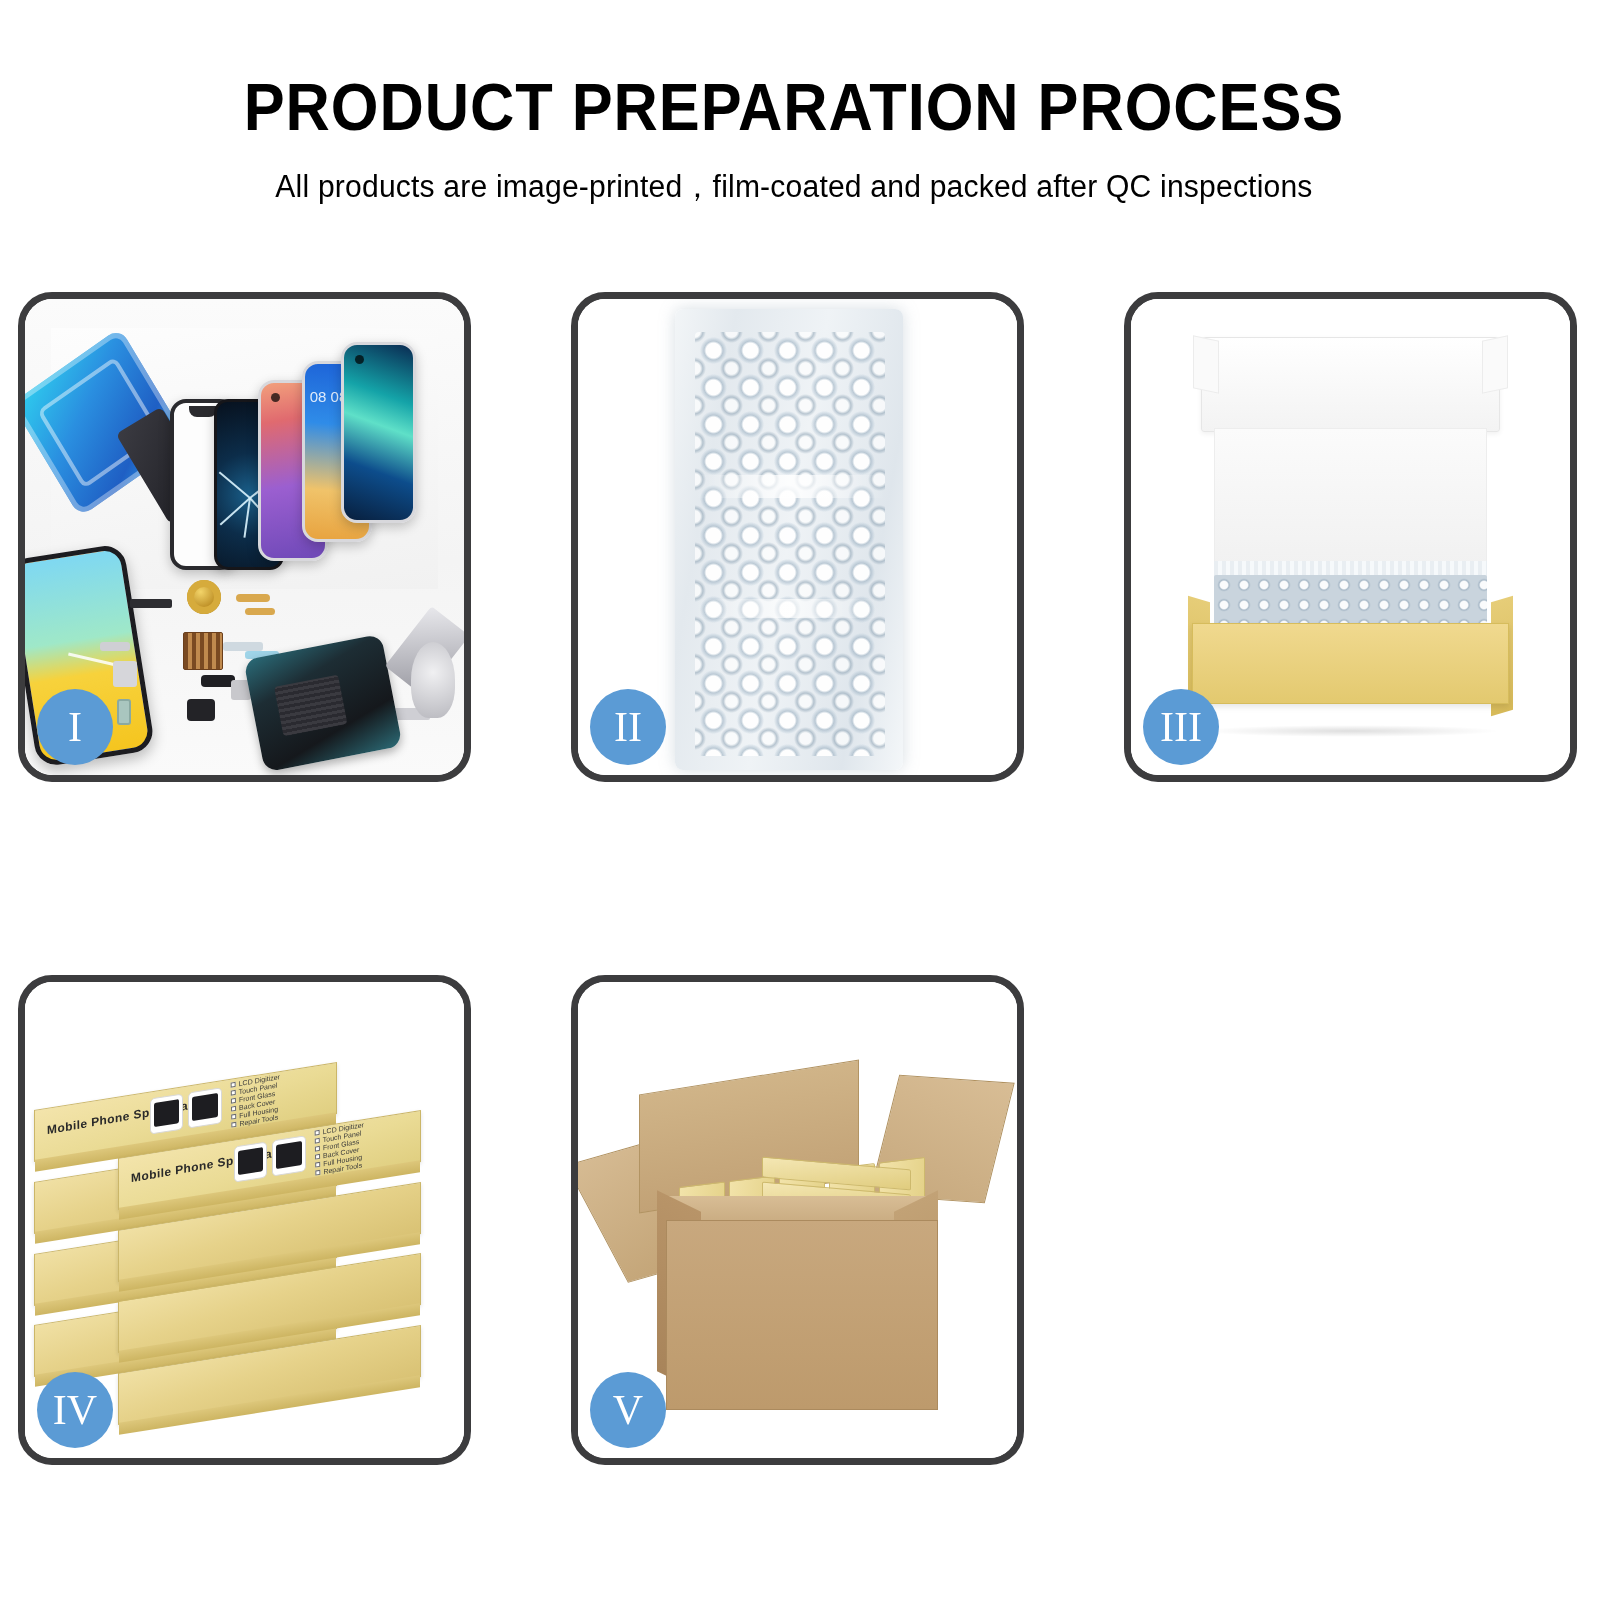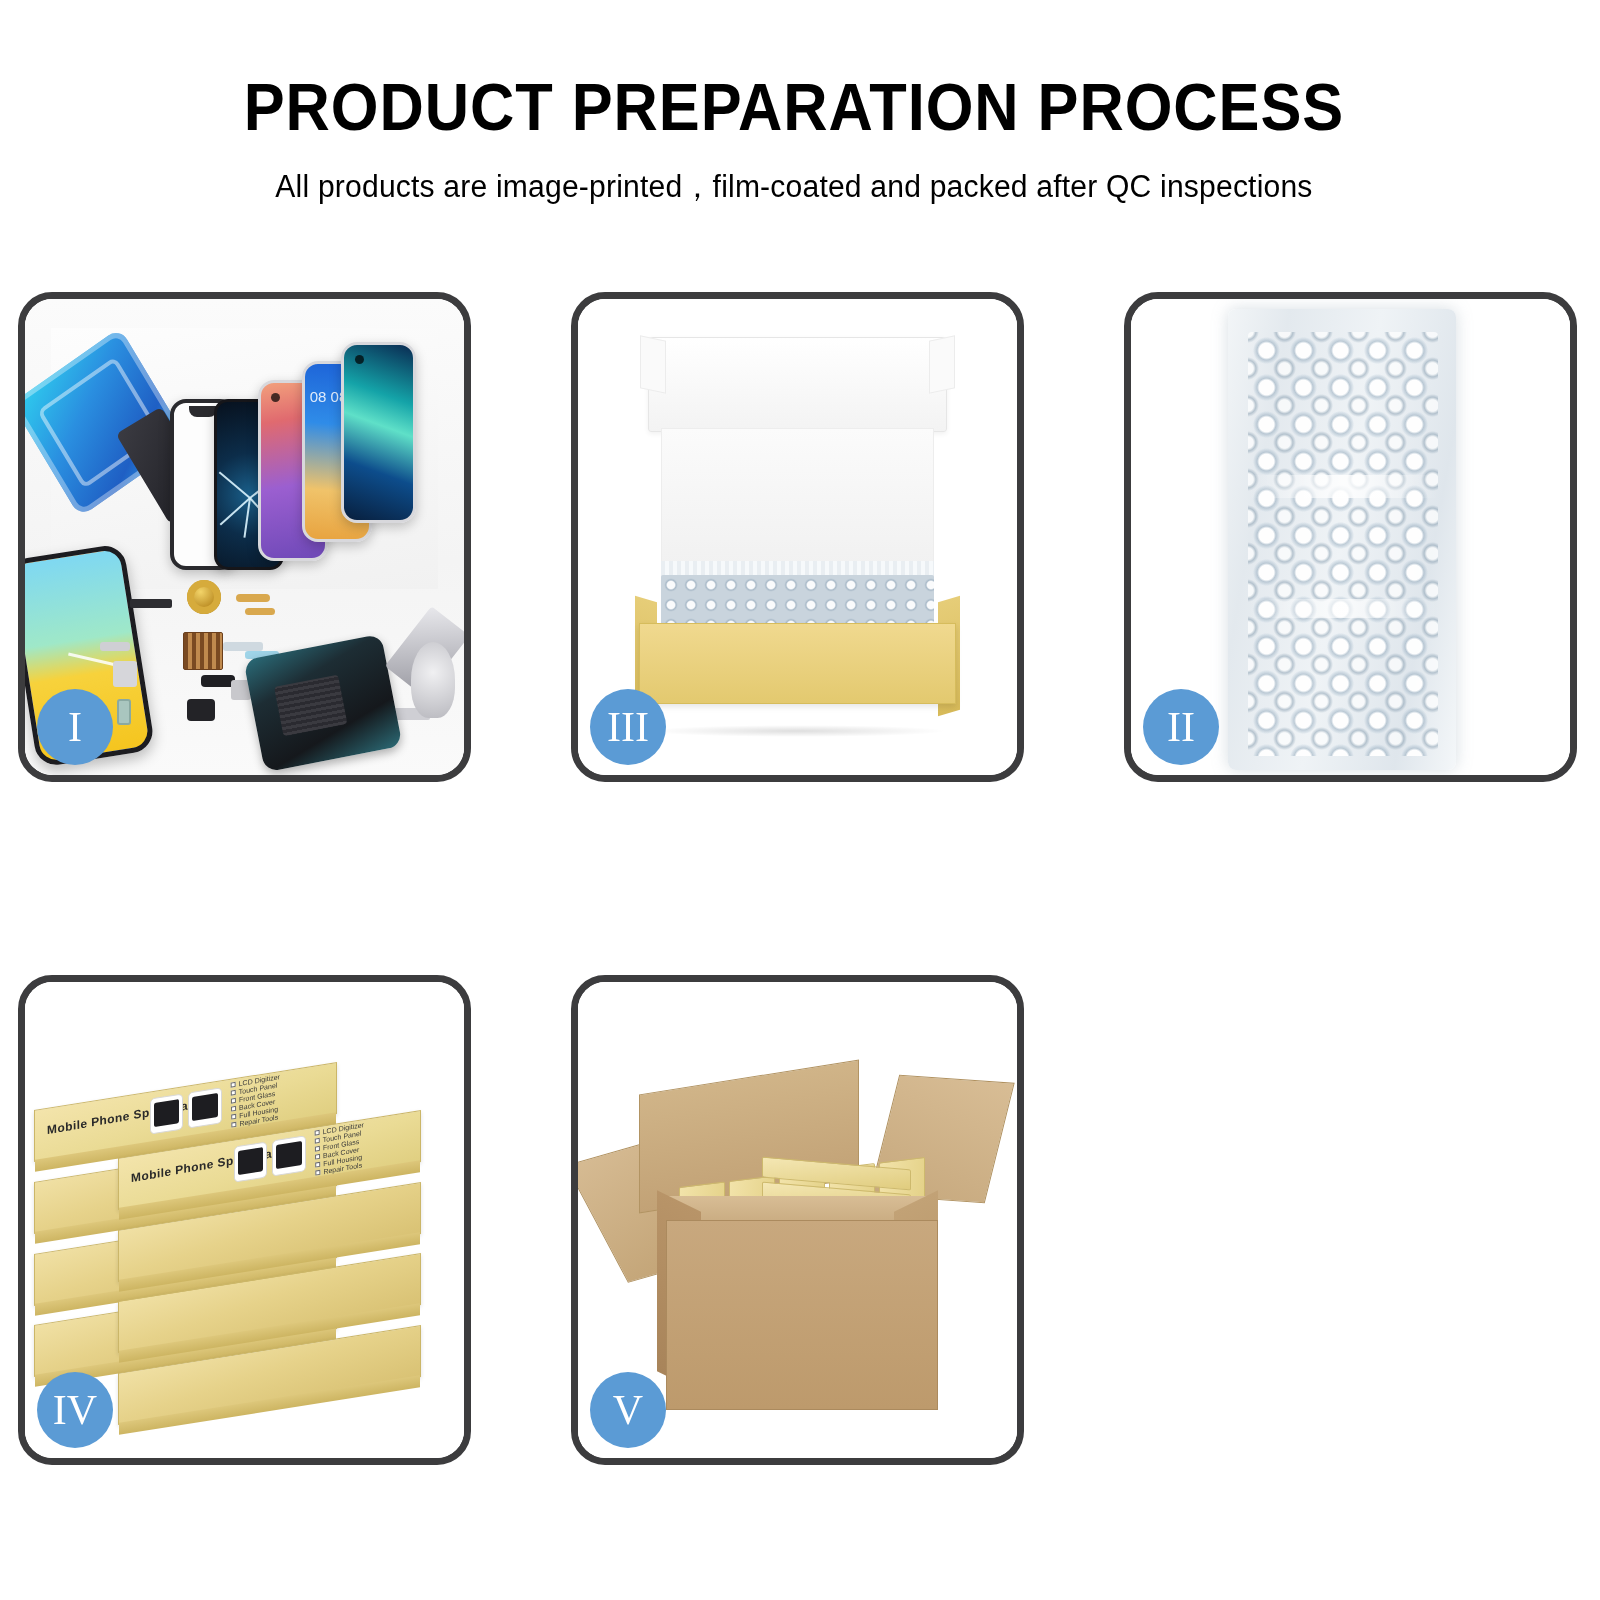--- a/index.html
+++ b/index.html
@@ -371,50 +371,50 @@
         <div class="backhousing"></div>
         <div class="tool"></div>
         <div class="brush"></div>
       </div>
     </div>
     <div class="badge">I</div>
   </div>
 
   <div class="panel">
     <div class="panel-inner">
+      <div class="p2">
+        <div class="bubblewrap">
+          <div class="bubbles"></div>
+          <div class="bubbles2"></div>
+          <div class="wrap-sheen"></div>
+          <div class="wrap-sheen2"></div>
+        </div>
+      </div>
+    </div>
+    <div class="badge">II</div>
+  </div>
+
+  <div class="panel">
+    <div class="panel-inner">
       <div class="p3">
         <div class="box3-lid"></div>
         <div class="box3-back"></div>
         <div class="box3-foam"></div>
         <div class="box3-bubble"></div>
         <div class="box3-lflap"></div>
         <div class="box3-rflap"></div>
         <div class="box3-front"></div>
         <div class="box3-shadow"></div>
       </div>
     </div>
     <div class="badge">III</div>
   </div>
 
   <div class="panel">
     <div class="panel-inner">
-      <div class="p2">
-        <div class="bubblewrap">
-          <div class="bubbles"></div>
-          <div class="bubbles2"></div>
-          <div class="wrap-sheen"></div>
-          <div class="wrap-sheen2"></div>
-        </div>
-      </div>
-    </div>
-    <div class="badge">II</div>
-  </div>
-
-  <div class="panel">
-    <div class="panel-inner">
       <div class="p4">
         <div class="stack">
 
           <div class="gbox lbl" style="left:0%; top:14%;">
             <div class="face"></div>
             <div class="box-title">Mobile Phone Spare Parts</div>
             <div class="box-thumbs">
               <div class="thumb"></div>
               <div class="thumb"></div>
             </div>

